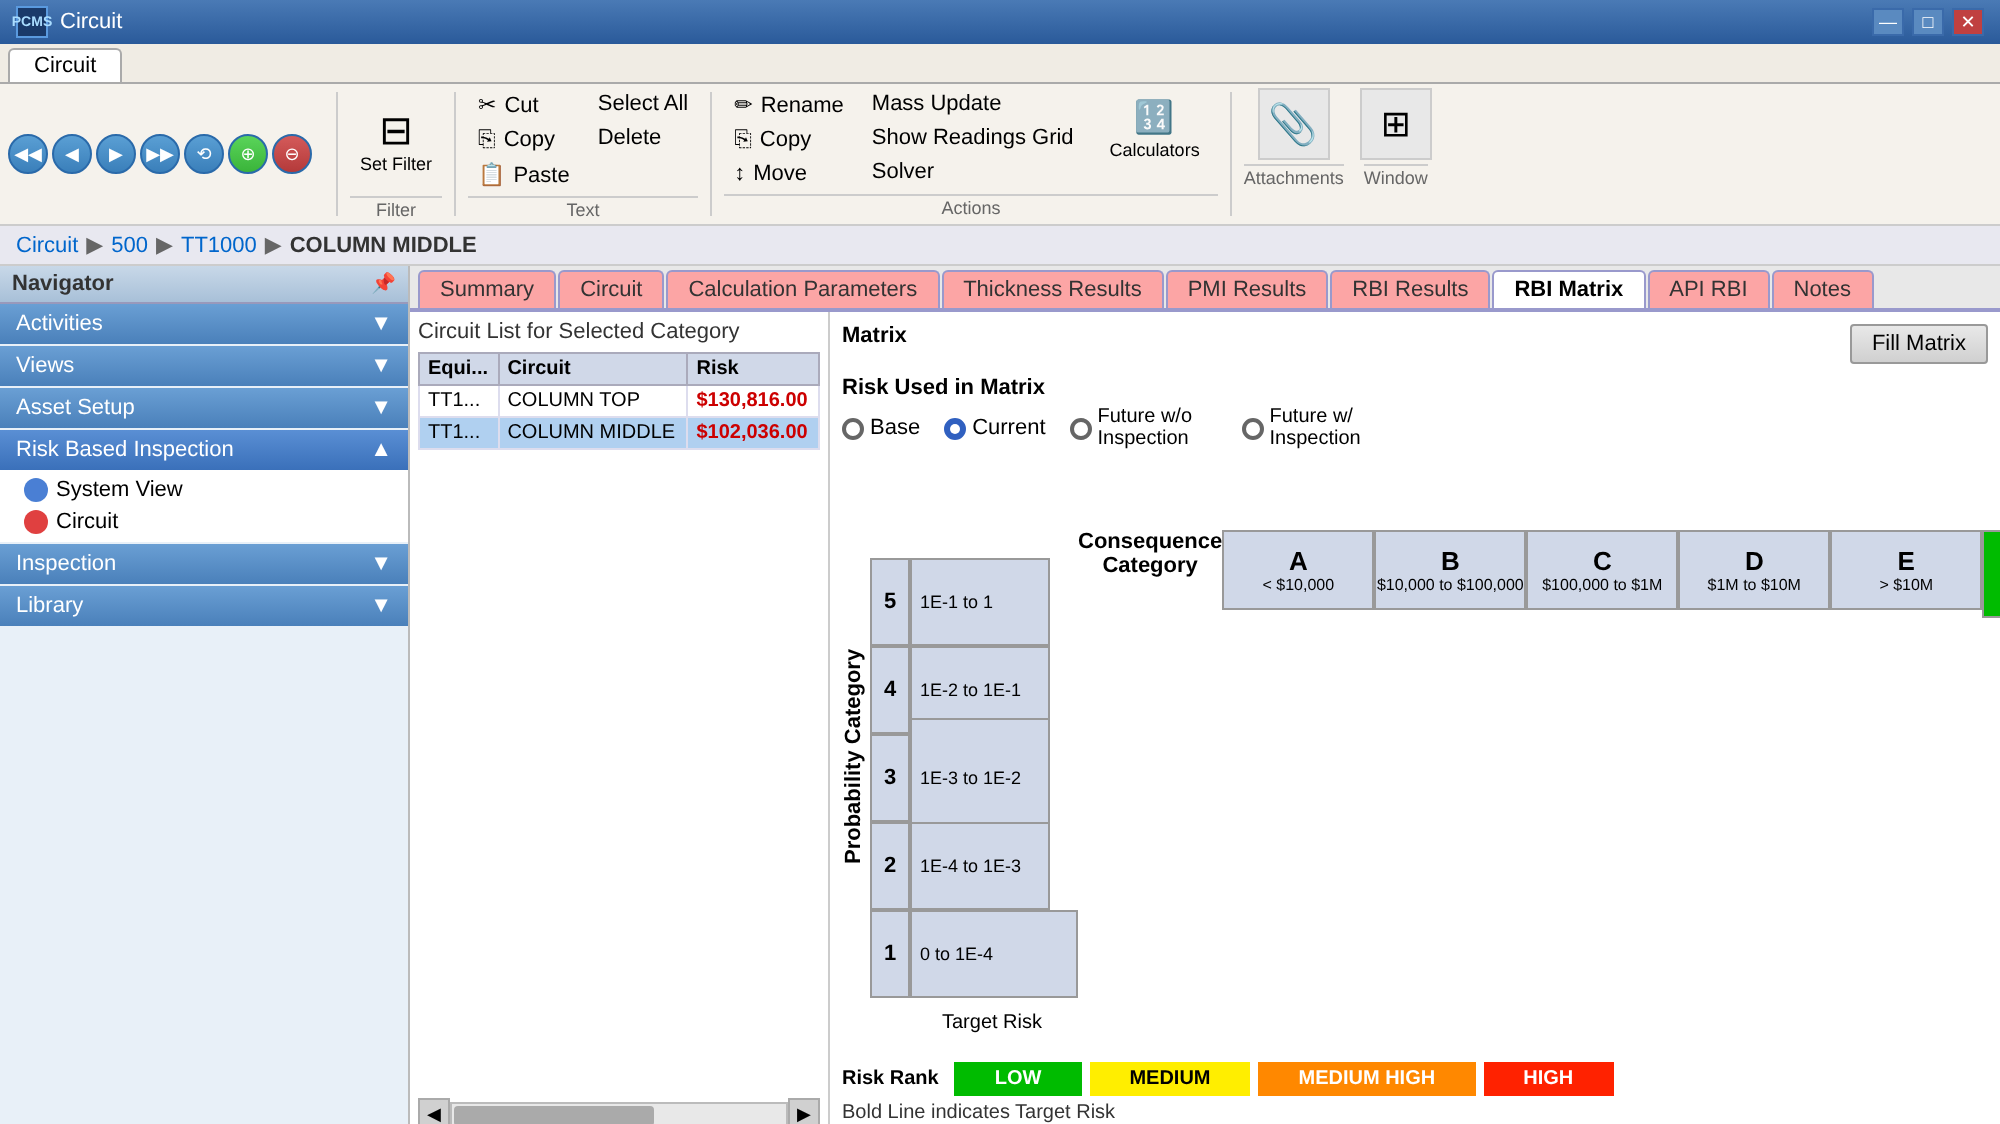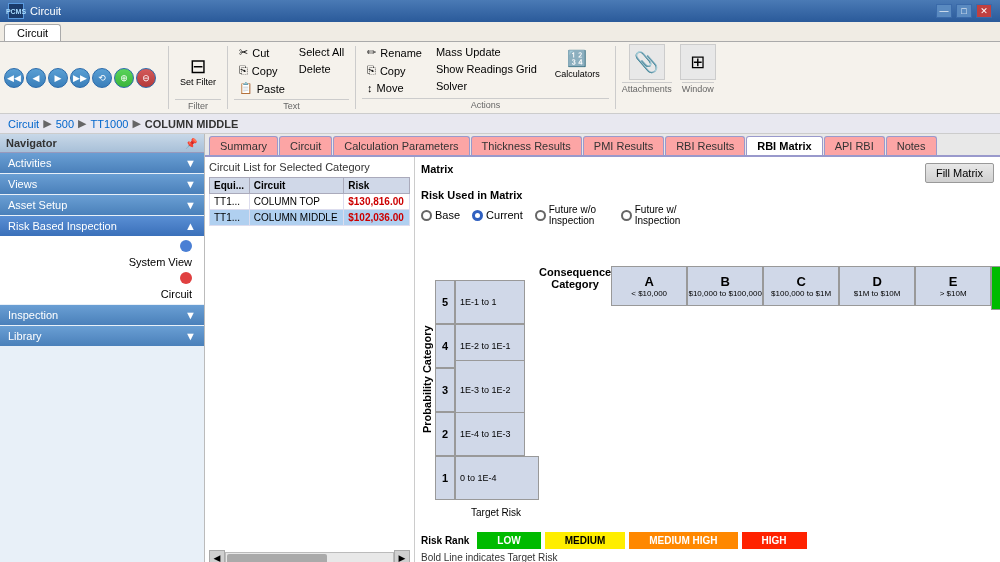--- a/index.html
+++ b/index.html
@@ -25,21 +25,21 @@
 
     
     .main-layout { display: flex; height: calc(562px - 22px - 20px - 40px - 20px - 24px); }
 
     
     .navigator { width: 205px; background: #e8f0f8; border-right: 1px solid #bbb; display: flex; flex-direction: column; flex-shrink: 0; overflow-y: auto; }
     .navigator-header { background: linear-gradient(to bottom, #c8d8e8, #a8c0d8); padding: 3px 6px; font-size: 11px; font-weight: bold; color: #333; display: flex; align-items: center; justify-content: space-between; border-bottom: 1px solid #99b; }
     .nav-section { margin-bottom: 1px; }
     .nav-section-header { background: linear-gradient(to bottom, #6a9fd4, #4a80ba); padding: 4px 8px; color: white; font-size: 11px; display: flex; align-items: center; justify-content: space-between; cursor: pointer; }
     .nav-section-content { background: white; padding: 2px 4px; }
-    .nav-item { display: flex; align-items: flex-end; gap: 4px; padding: 2px 8px; cursor: pointer; font-size: 11px; flex-direction: column; }
+    .nav-item { display: flex; align-items: center; gap: 4px; padding: 2px 8px; cursor: pointer; font-size: 11px; }
     .nav-item-icon { width: 12px; height: 12px; border-radius: 50%; display: inline-block; }
     .nav-icon-blue { background: #4a7fd4; }
     .nav-icon-red { background: #e04040; }
 
     
     .content-area { flex: 1; display: flex; flex-direction: column; overflow: hidden; background: white; }
 
     
     .tab-bar { display: flex; background: #e8e8e8; border-bottom: 2px solid #9999cc; padding: 2px 4px 0; gap: 1px; }
     .tab { padding: 3px 10px; background: #fca5a5; border: 1px solid #9999cc; border-bottom: none; cursor: pointer; font-size: 11px; border-radius: 3px 3px 0 0; color: #333; }

